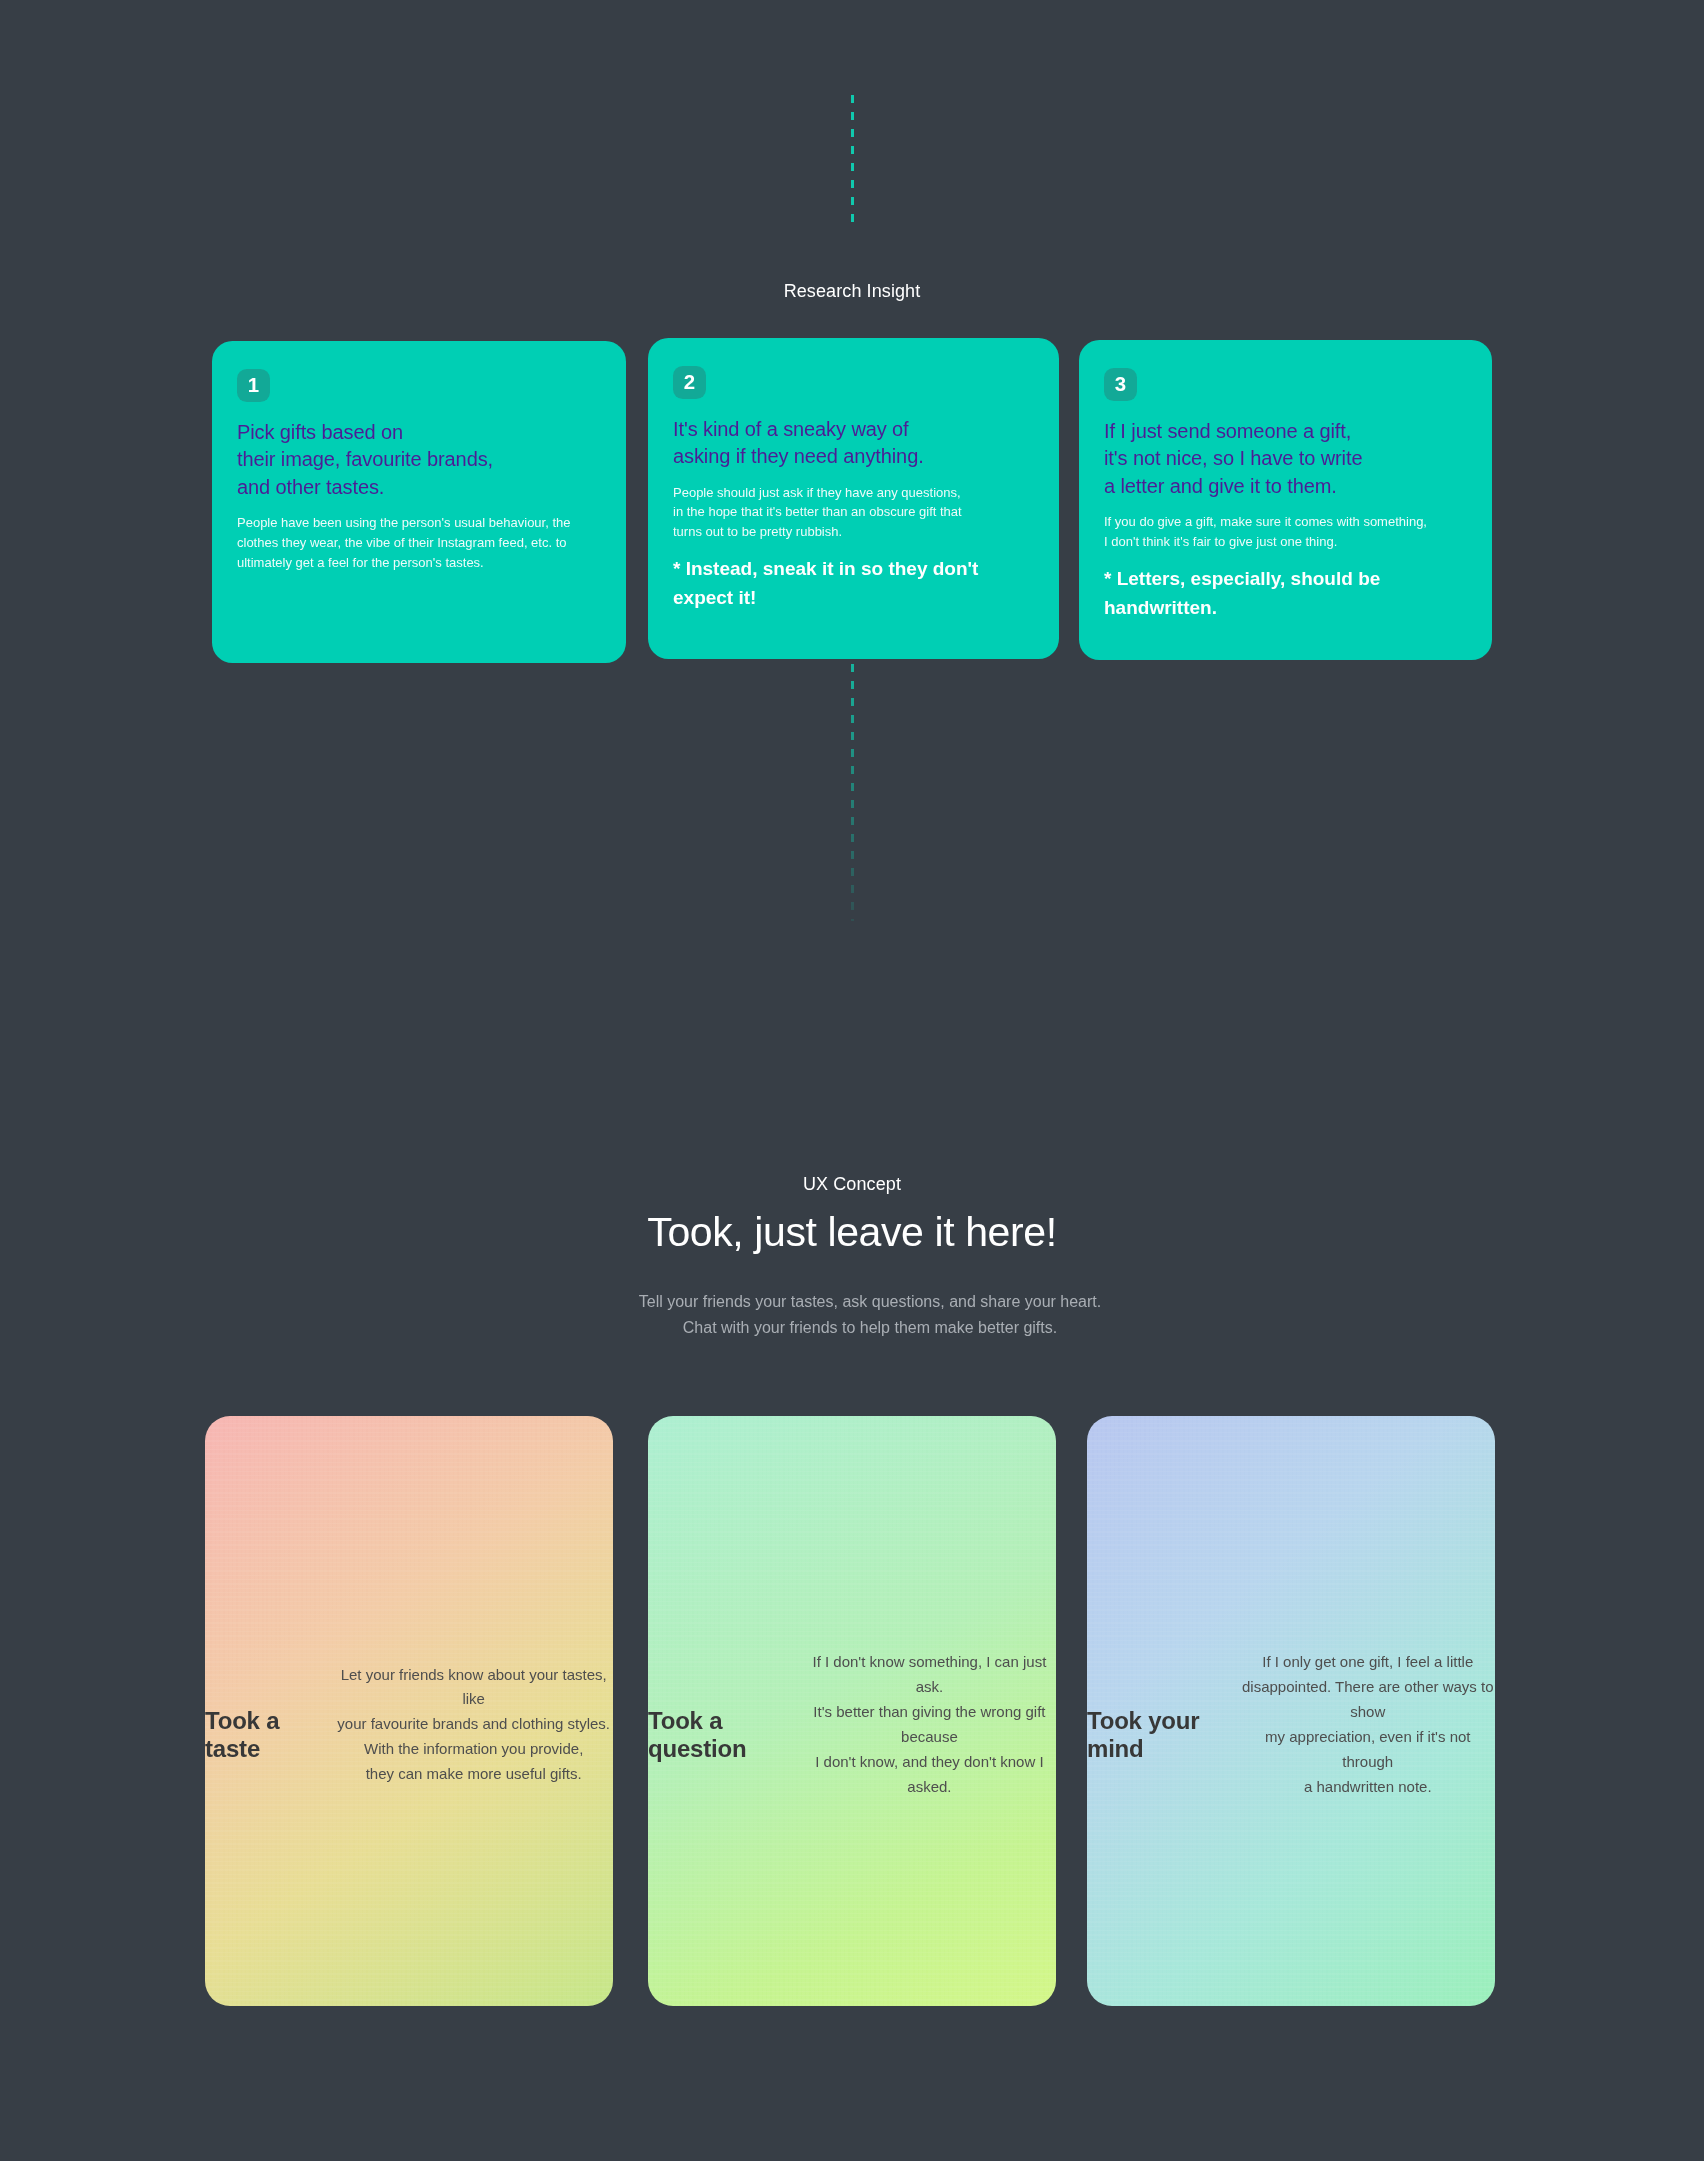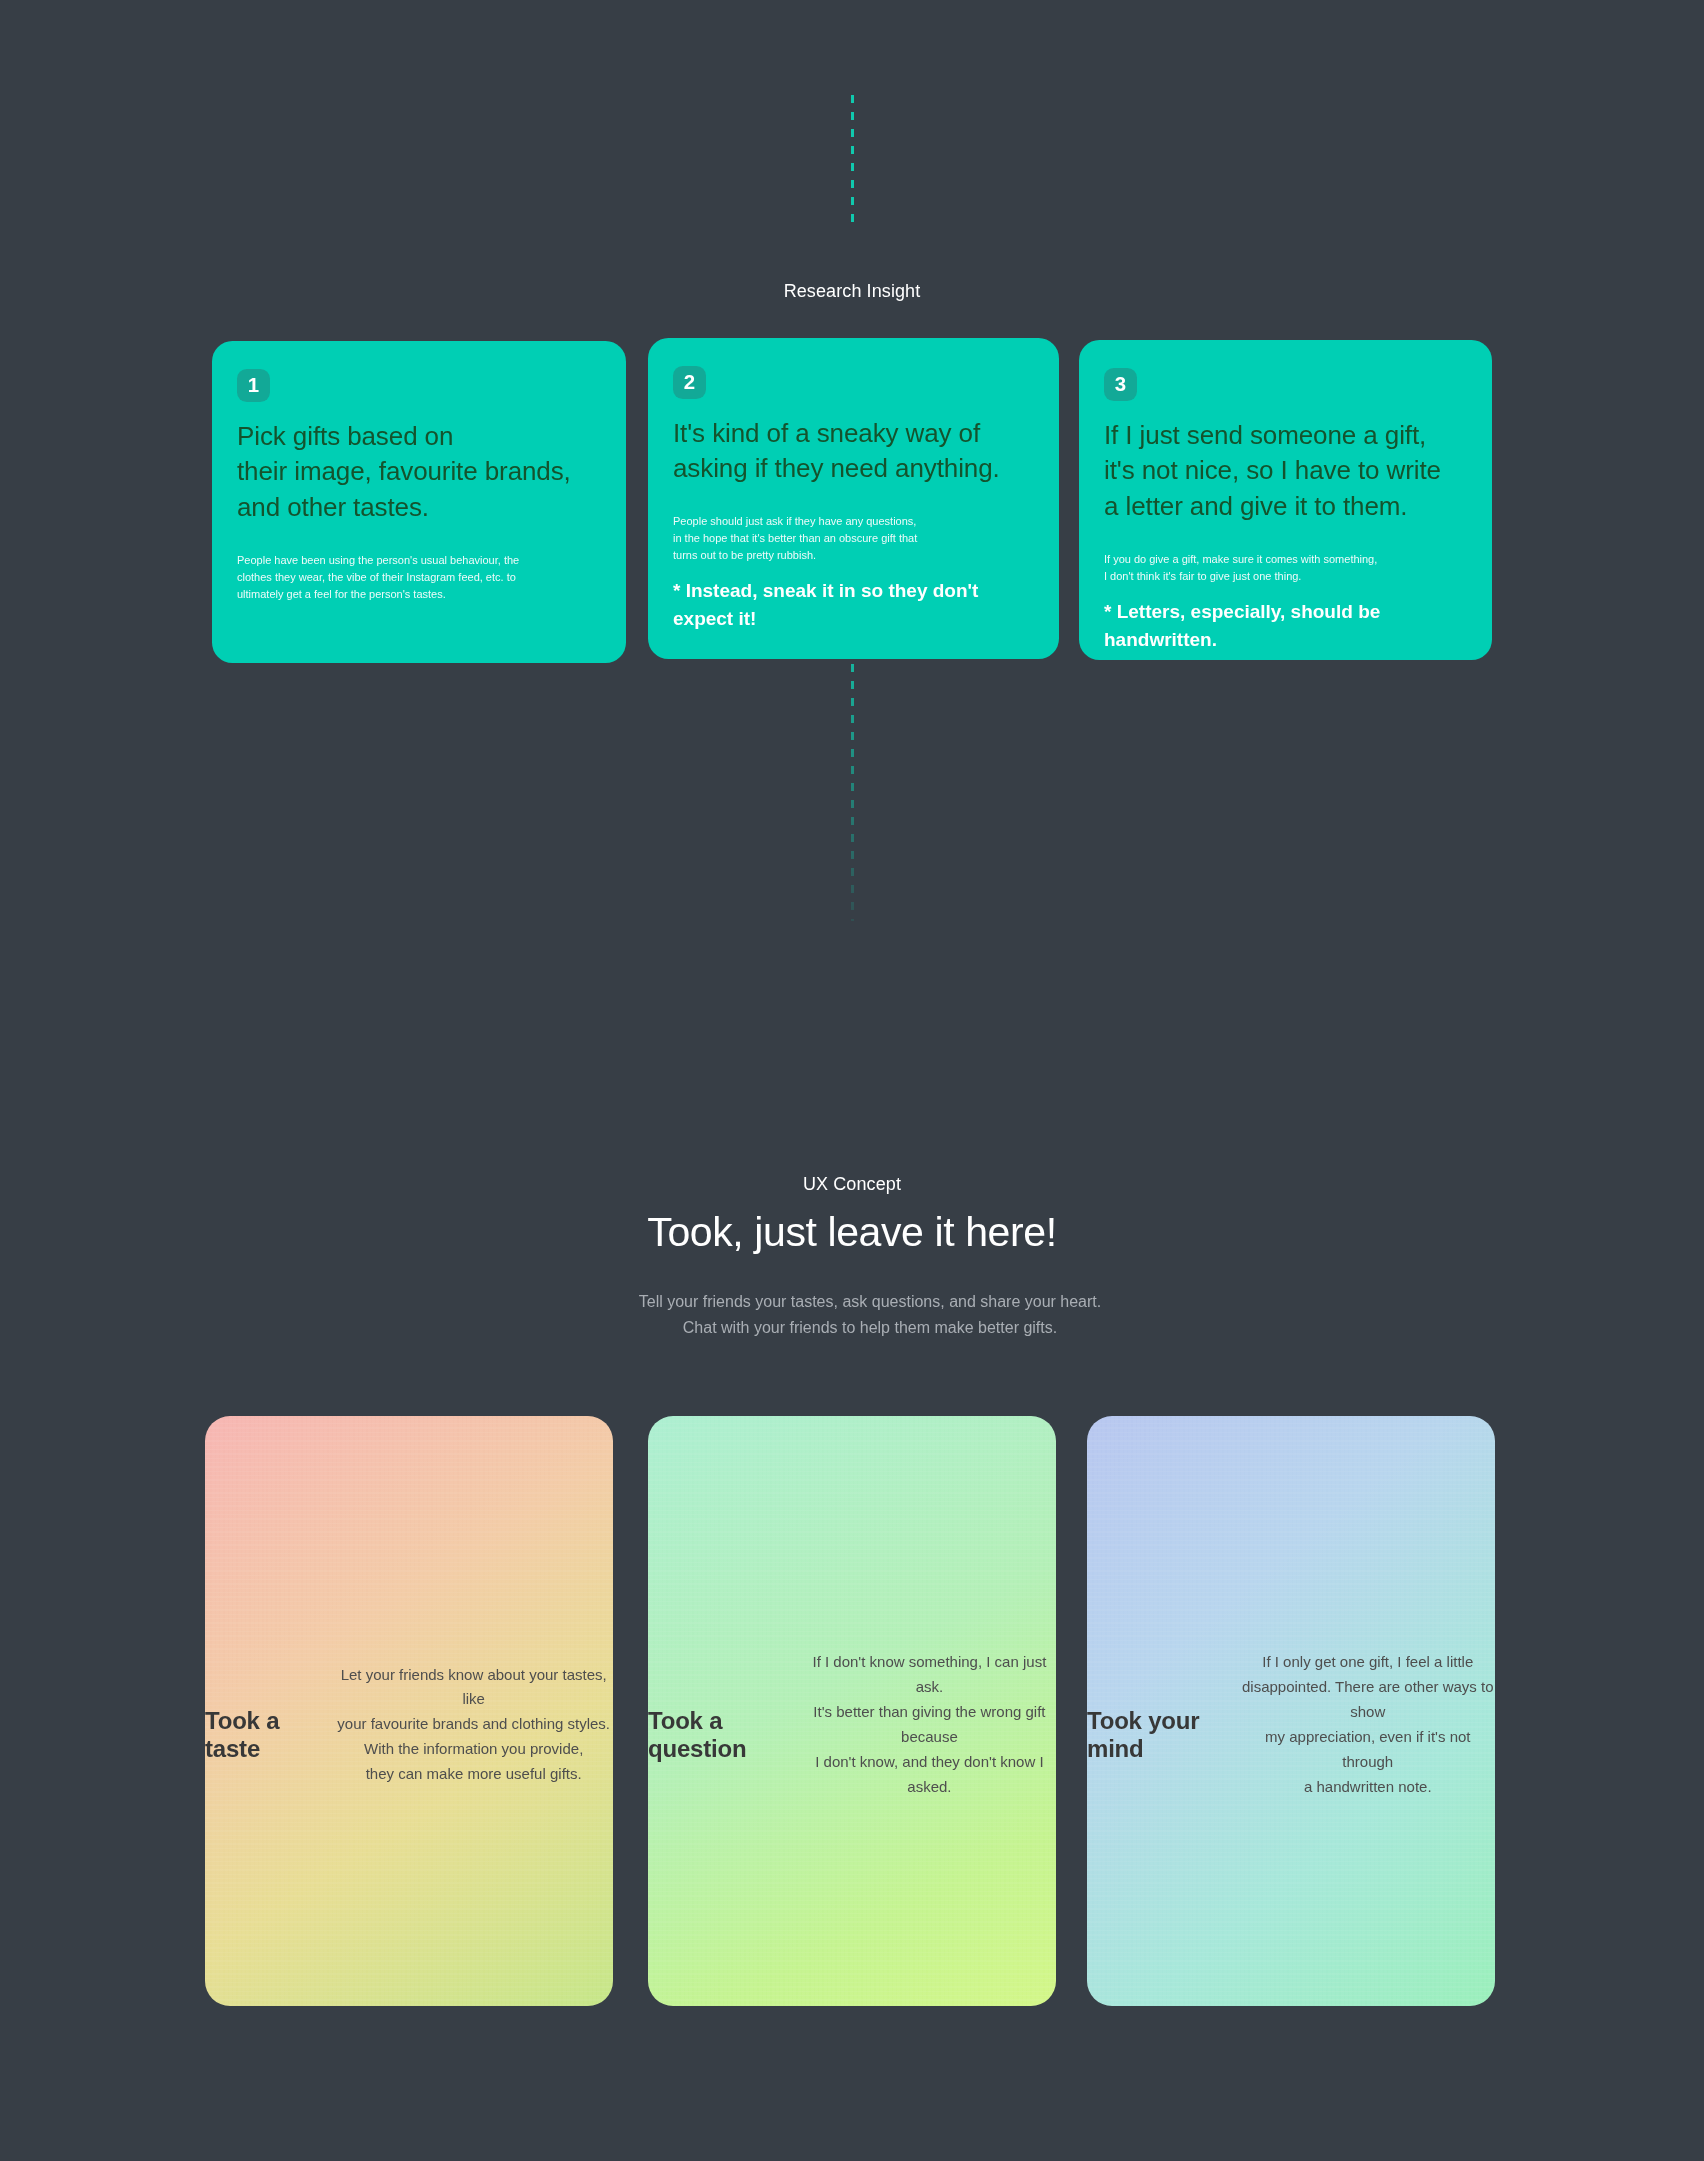--- a/index.html
+++ b/index.html
@@ -48,27 +48,27 @@
   #insight-card-2 { left:1079px; top:340px; width:413px; height:320px; }
 
   .badge {
     width:33px; height:33px; border-radius:9.8px;
     background:#12A997; color:#FFFFFF;
     font-size:20.4px; font-weight:600;
     display:flex; align-items:center; justify-content:center;
     margin-bottom:17px;
   }
   .insight-title {
-    font-size:26px; line-height:1.38; font-weight:500;
-    color:#14532d; white-space:pre-line;
+    font-size:20px; line-height:1.38; font-weight:500;
+    color:#4c1d95; white-space:pre-line;
     letter-spacing:-0.1px;
   }
   .insight-body {
-    margin-top:26px;
-    font-size:11px; line-height:1.52; font-weight:400;
+    margin-top:12px;
+    font-size:13px; line-height:1.52; font-weight:400;
     color:rgba(255,255,255,0.93); white-space:pre-line;
   }
   .insight-note {
     margin-top:13.3px;
     font-size:19px; line-height:1.5; font-weight:600;
     color:#FFFFFF; white-space:pre-line;
   }
 
   
   #ux-title {

